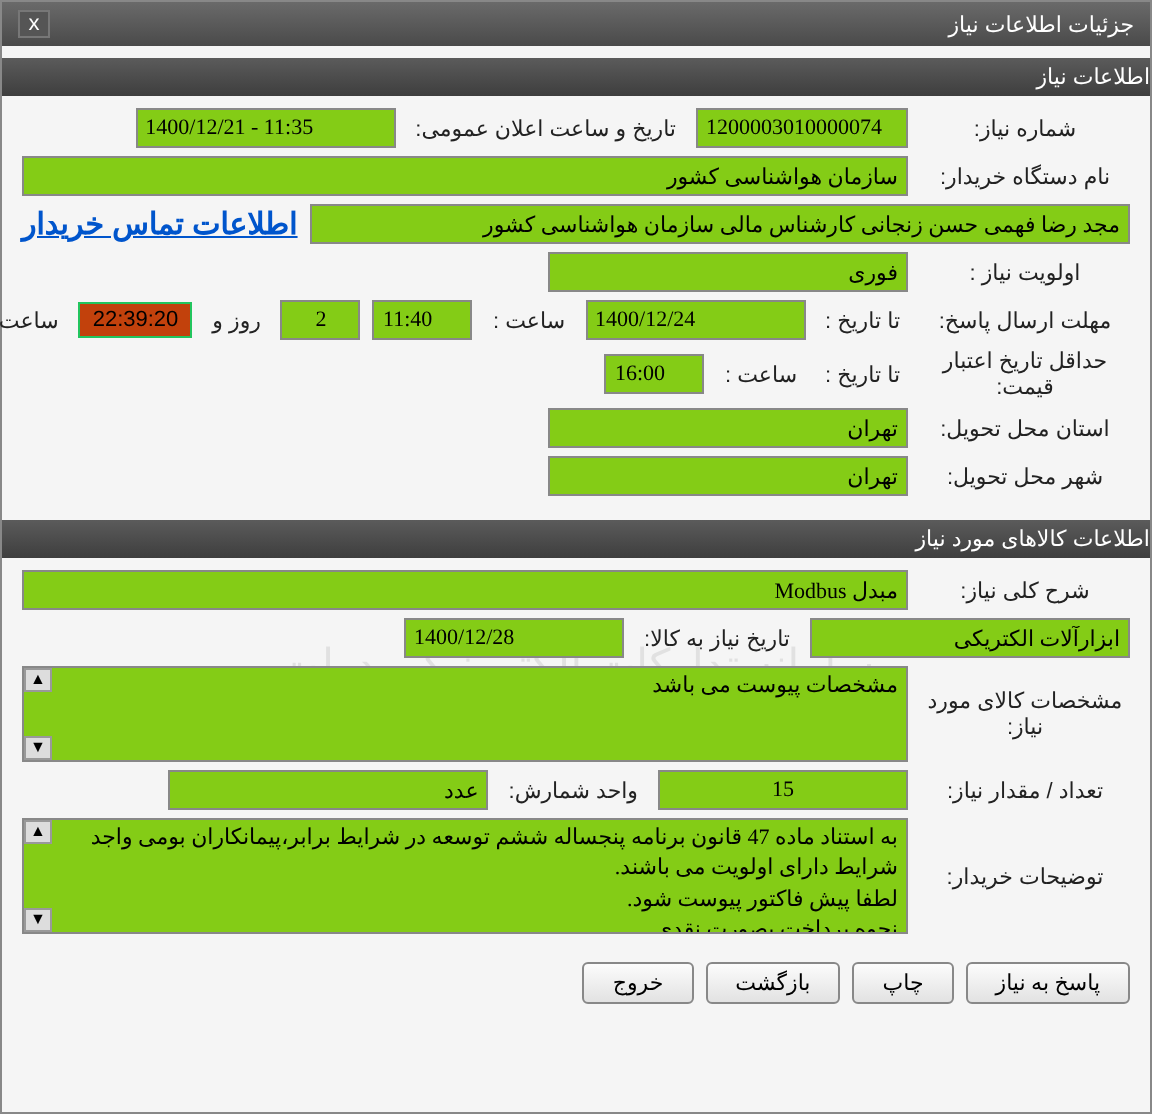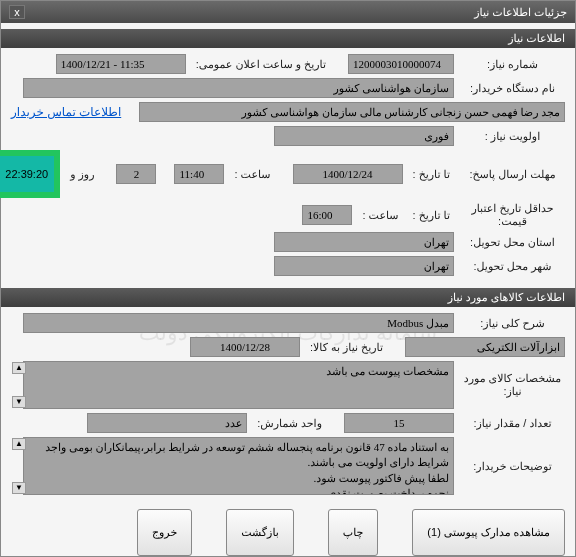--- a/index.html
+++ b/index.html
@@ -32,21 +32,21 @@
   border: 1px solid #777;
   width: 16px;
   height: 14px;
   text-align: center;
   line-height: 12px;
   cursor: pointer;
 }
 .section-header {
   background: linear-gradient(#5b5b5b, #3e3e3e);
   color: #fff;
-  padding: 3px 10px;
+  padding: 3px 0;
   font-size: 11px;
   margin-top: 6px;
   text-align: right;
 }
 .form-area {
   padding: 6px 10px 2px 10px;
 }
 .row {
   display: flex;
   align-items: center;
@@ -62,46 +62,46 @@
 }
 .sublabel {
   font-size: 11px;
   color: #222;
   padding: 0 4px;
   white-space: nowrap;
   text-align: center;
 }
 .input {
   border: 1px solid #888;
-  background: #a3a3a3;
+  background: #84cc16;
   padding: 2px 4px;
   font-size: 11px;
   font-family: Tahoma;
   height: 20px;
   text-align: right;
   direction: rtl;
-  margin-left: 12px;
 }
 .input.ltr { direction: ltr; text-align: left; }
 .input-wide { flex: 1; }
-.input-date { width: 110px; direction: ltr; text-align: center; }
+.input-date { width: 110px; direction: ltr; text-align: left; }
 .input-time { width: 50px; direction: ltr; text-align: left; }
 .input-num { width: 50px; direction: ltr; text-align: center; }
 .input-small { width: 40px; direction: ltr; text-align: center; }
 .link {
   color: #0055cc;
   text-decoration: underline;
   cursor: pointer;
-  font-size: 12px;
+  font-size: 15px;
   white-space: nowrap;
+  font-weight: bold;
 }
 .counter {
-  background: #14b8a6;
-  border: 6px solid #22c55e;
-  padding: 12px 6px;
+  background: #c2410c;
+  border: 1px solid #22c55e;
+  padding: 2px 6px;
   direction: ltr;
   font-size: 11px;
 }
 textarea.input {
   height: 48px;
   resize: none;
   width: 100%;
   line-height: 1.4;
 }
 .scroll-textarea {
@@ -135,25 +135,24 @@
 .button-bar {
   display: flex;
   gap: 6px;
   padding: 8px 10px;
   justify-content: flex-start;
 }
 .btn {
   background: linear-gradient(#fcfcfc, #e2e2e2);
   border: 1px solid #888;
   border-radius: 3px;
-  padding: 16px 14px;
-  font-size: 11px;
-  font-family: Liberation Sans, sans-serif;
-  cursor: pointer;
-  margin-left: 28px;
+  padding: 3px 14px;
+  font-size: 11px;
+  font-family: Liberation Serif, serif;
+  cursor: pointer;
 }
 .watermark {
   position: absolute;
   top: 320px;
   left: 50%;
   transform: translateX(-50%);
   font-size: 22px;
   color: rgba(0,0,0,0.08);
   pointer-events: none;
   white-space: nowrap;
@@ -247,41 +246,41 @@
         <textarea class="input" style="">مشخصات پیوست می باشد</textarea>
         <div class="scroll-btns">
           <div>▲</div>
           <div>▼</div>
         </div>
       </div>
     </div>
 
     <div class="row">
       <span class="label">تعداد / مقدار نیاز:</span>
-      <input class="input input-num" style="width: 110px;" value="15">
+      <input class="input input-num" style="width: 125px;" value="15">
       <span class="sublabel">واحد شمارش:</span>
       <input class="input" style="width: 160px;" value="عدد">
     </div>
 
     <div class="row">
       <span class="label">توضیحات خریدار:</span>
       <div class="scroll-textarea">
         <textarea class="input" style="height: 58px;">به استناد ماده 47 قانون برنامه پنجساله ششم توسعه در شرایط برابر،پیمانکاران بومی واجد شرایط دارای اولویت می باشند.
 لطفا پیش فاکتور پیوست شود.
 نحوه پرداخت بصورت نقدی</textarea>
         <div class="scroll-btns">
           <div>▲</div>
           <div>▼</div>
         </div>
       </div>
     </div>
   </div>
 
   <div class="button-bar">
-    <button class="btn">مشاهده مدارک پیوستی (1)</button>
+    <button class="btn">پاسخ به نیاز</button>
     <button class="btn">چاپ</button>
     <button class="btn">بازگشت</button>
     <button class="btn">خروج</button>
   </div>
 
 </div>
 
 <div class="watermark">سامانه تدارکات الکترونیکی دولت</div>
 
 </body></html>

